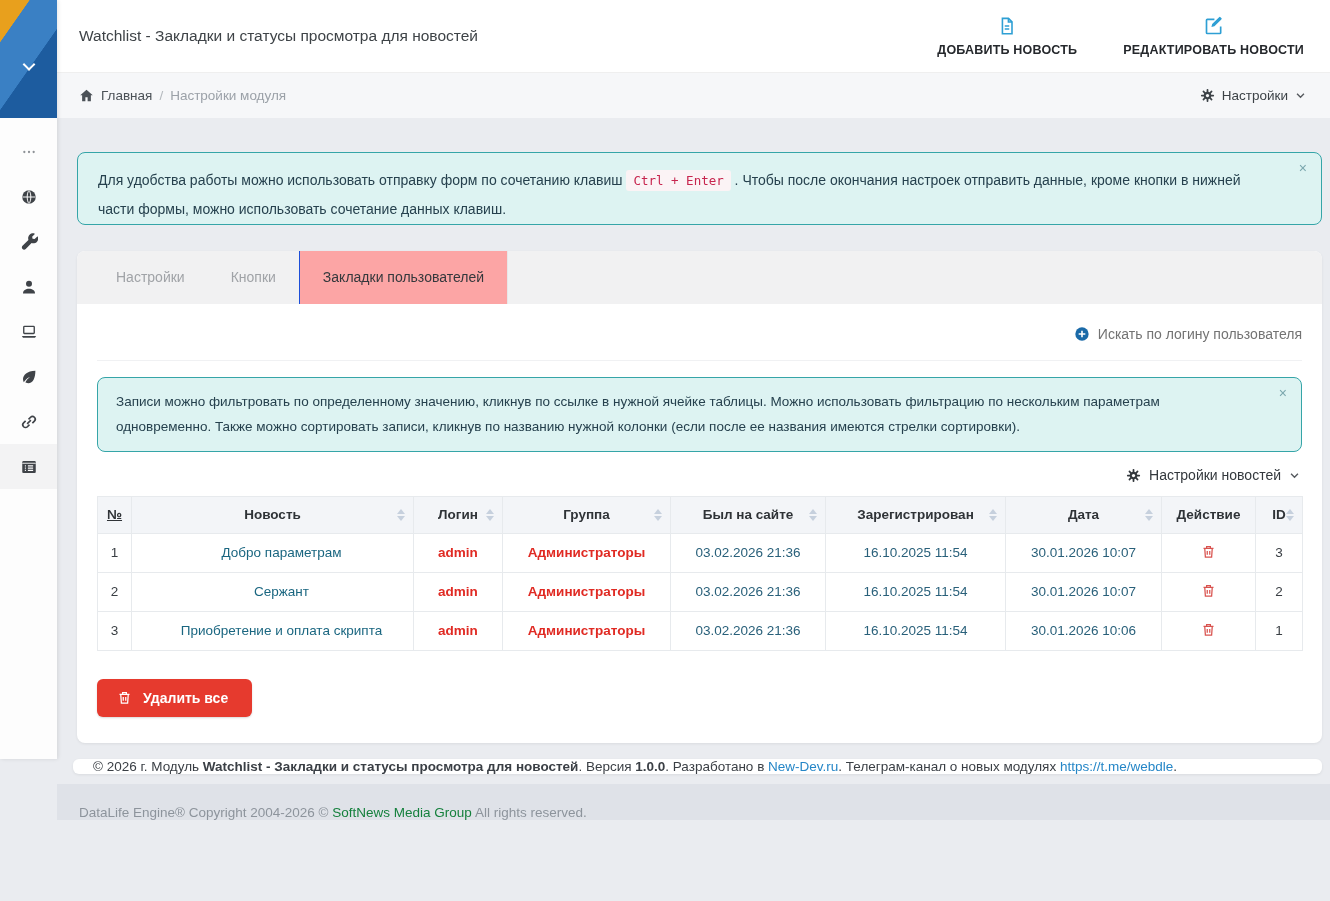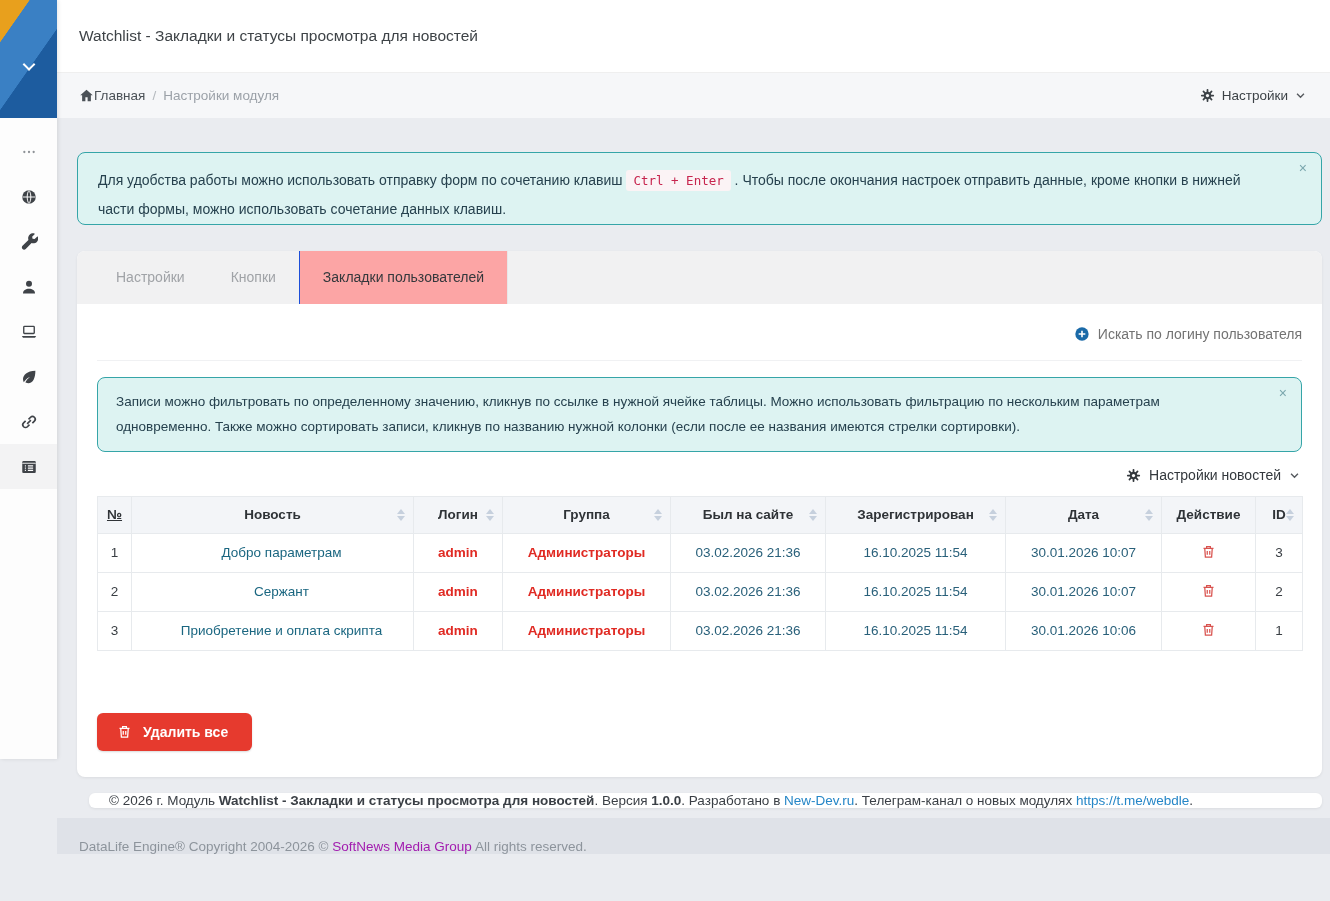--- a/index.html
+++ b/index.html
@@ -26,21 +26,21 @@
 
   .topbar { height:72px; background:#fff; display:flex; align-items:center; padding:0 26px 0 22px; }
   .page-title { flex:1; font-size:15.5px; color:#3e4347; }
   .top-actions { display:flex; gap:46px; }
   .top-action { display:flex; flex-direction:column; align-items:center; cursor:pointer; }
   .top-action svg { width:20px; height:20px; color:#2e9fd4; }
   .top-action .ta-label { margin-top:7px; font-size:12.5px; font-weight:700; color:#25282c; letter-spacing:.2px; }
 
   .crumbbar { height:46px; background:#f6f7f9; border-top:1px solid #efefef; display:flex; align-items:center; padding:0 24px 0 22px; font-size:13.5px; }
   .crumb-left { flex:1; display:flex; align-items:center; gap:7px; }
-  .crumb-home { display:flex; align-items:center; color:#4b5157; cursor:pointer; }
+  .crumb-home { display:flex; align-items:center; gap:7px; color:#4b5157; cursor:pointer; }
   .crumb-home svg { width:15px; height:15px; color:#4b5157; }
   .crumb-sep { color:#b3b8bd; }
   .crumb-current { color:#9ba1a8; }
   .crumb-settings { display:flex; align-items:center; gap:7px; color:#3c4247; cursor:pointer; }
   .crumb-settings svg.gear { width:15px; height:15px; }
   .crumb-settings svg.cdown { width:11px; height:11px; color:#55595e; }
 
   .content { flex:1; display:flex; flex-direction:column; background:#eaecf0; min-height:0; }
 
   
@@ -80,32 +80,32 @@
   .sort .down { border-top:5px solid #c6d0dd; }
   td.c-news { text-align:left; padding-left:18px; }
   a.news-link { color:#1a6680; text-decoration:none; cursor:pointer; }
   a.red-link { color:#e02a23; font-weight:700; text-decoration:none; cursor:pointer; }
   a.date-link { color:#29607a; text-decoration:none; cursor:pointer; }
   .trash-btn { display:inline-flex; cursor:pointer; color:#d9534f; }
   .trash-btn svg { width:15px; height:15px; }
   td.c-plain { color:#3a3f44; }
 
   
-  .delete-all { margin-top:62px; display:inline-flex; align-items:center; gap:11px; background:#e63a2e; color:#fff; border:none; border-radius:6px; padding:11px 24px 11px 20px; font-size:14px; font-weight:700; font-family:"Liberation Sans", sans-serif; cursor:pointer; box-shadow:0 1px 2px rgba(0,0,0,.15); }
+  .delete-all { margin-top:28px; display:inline-flex; align-items:center; gap:11px; background:#e63a2e; color:#fff; border:none; border-radius:6px; padding:11px 24px 11px 20px; font-size:14px; font-weight:700; font-family:"Liberation Sans", sans-serif; cursor:pointer; box-shadow:0 1px 2px rgba(0,0,0,.15); }
   .delete-all svg { width:15px; height:15px; }
 
   
-  .footer-card { margin:16px 8px 0 32px; background:#fff; border-radius:6px; box-shadow:0 1px 3px rgba(0,0,0,.07); padding:0 20px; height:60px; display:flex; align-items:center; font-size:13.5px; color:#3a3f45; }
+  .footer-card { margin:16px 8px 0 16px; background:#fff; border-radius:6px; box-shadow:0 1px 3px rgba(0,0,0,.07); padding:0 20px; height:60px; display:flex; align-items:center; font-size:13.5px; color:#3a3f45; }
   .footer-card b { font-weight:700; }
   .footer-card a { color:#2586c7; text-decoration:none; cursor:pointer; }
   .footer-card .seg { white-space:pre-wrap; }
 
   .bottom-band { flex:1; margin-top:10px; background:#dfe2e8; padding:21px 24px 0 22px; }
   .copyright { font-size:13.5px; color:#8d949c; }
-  .copyright a { color:#a21caf; text-decoration:none; cursor:pointer; }
+  .copyright a { color:#15803d; text-decoration:none; cursor:pointer; }
 </style>
 </head>
 <body>
 
 <div class="app">
 
   <aside class="sidebar">
     <div class="logo">
       <span class="chev"></span>
     </div>
@@ -159,20 +159,37 @@
             <path d="M6.5 10.5h1.4M6.5 13.5h1.4M6.5 16.5h1.4M10.5 10.5h7M10.5 13.5h7M10.5 16.5h7" stroke="#fdfdfd" stroke-width="1.5"></path>
           </svg>
       </div>
     </nav>
   </aside>
 
   <div class="main">
 
     <header class="topbar">
       <div class="page-title">Watchlist - Закладки и статусы просмотра для новостей</div>
+      <div class="top-actions">
+        <div class="top-action">
+          <svg viewBox="0 0 24 24" fill="none" stroke="currentColor" stroke-width="1.9">
+              <path d="M6.5 2.8h7.2l4.3 4.3v14.1H6.5z"></path>
+              <path d="M13.7 2.8v4.3H18"></path>
+              <path d="M9.3 12h5.4M9.3 15.5h5.4"></path>
+            </svg>
+          <span class="ta-label">ДОБАВИТЬ НОВОСТЬ</span>
+        </div>
+        <div class="top-action">
+          <svg viewBox="0 0 24 24">
+              <path d="M20 12.5V20a1 1 0 0 1-1 1H4a1 1 0 0 1-1-1V5a1 1 0 0 1 1-1h8.5" fill="none" stroke="currentColor" stroke-width="2"></path>
+              <path d="M21.6 3.2l-1.8-1.8a1.2 1.2 0 0 0-1.7 0l-8.3 8.3-.9 3.6 3.6-.9 8.3-8.3c.5-.5.5-1.3 0-1.9z" fill="currentColor" stroke="none"></path>
+            </svg>
+          <span class="ta-label">РЕДАКТИРОВАТЬ НОВОСТИ</span>
+        </div>
+      </div>
     </header>
 
     <div class="crumbbar">
       <div class="crumb-left">
         <span class="crumb-home">
           <svg viewBox="0 0 24 24" fill="currentColor">
               <path d="M12 2.8l10 8.7h-3v9.7h-5.2v-6.4H10.2v6.4H5v-9.7H2z"></path>
             </svg>
           <span>Главная</span>
         </span>

